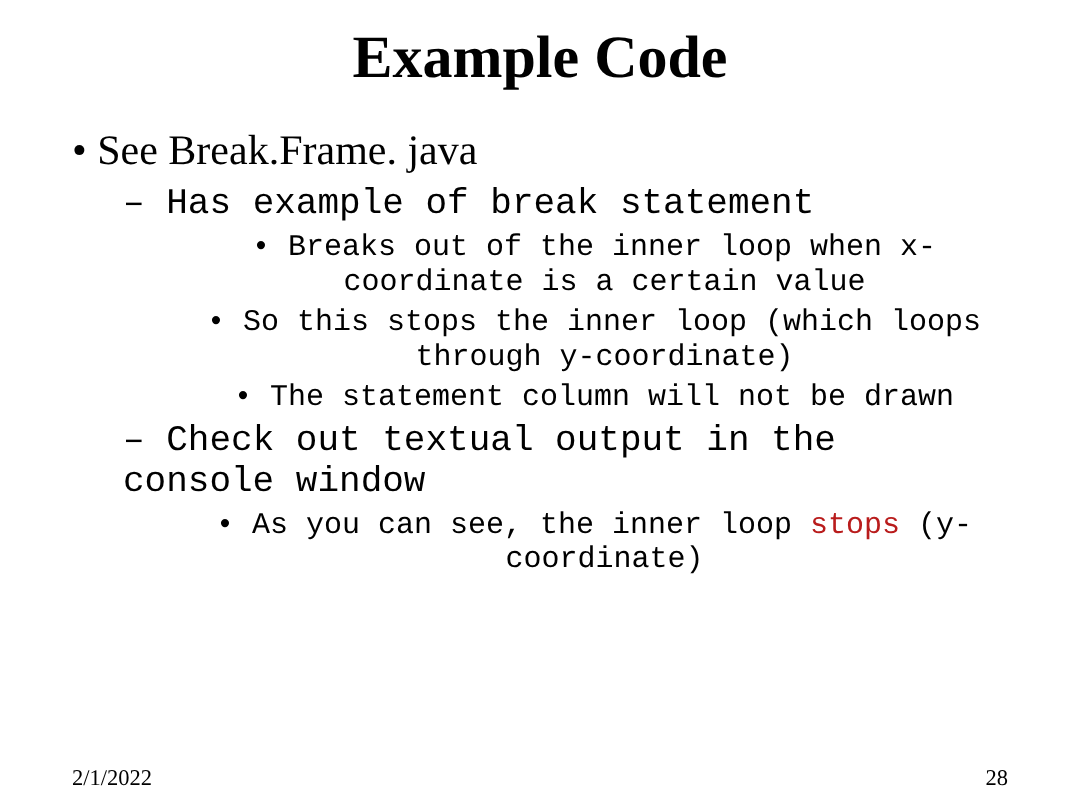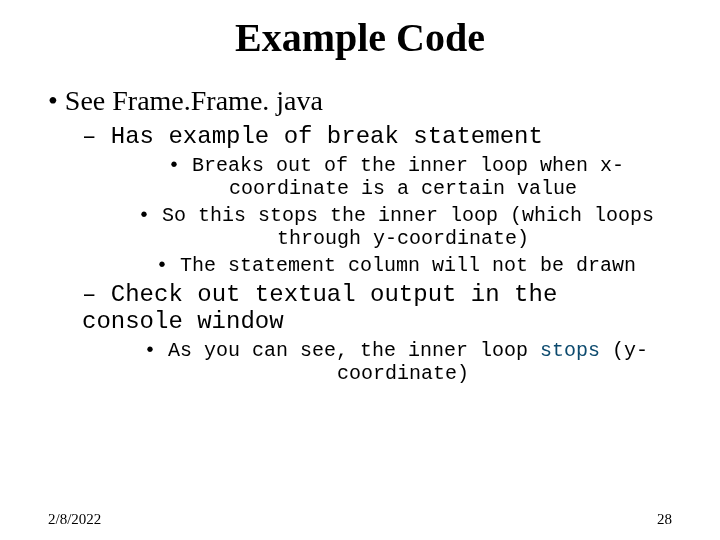--- a/index.html
+++ b/index.html
@@ -66,31 +66,31 @@
   }
   .footer {
     position: absolute;
     left: 48px;
     right: 48px;
     bottom: 26px;
     font-size: 15px;
     display: flex;
     justify-content: space-between;
   }
-  .red { color: #0c4a6e; }
+  .red { color: #b91c1c; }
 </style>
 </head>
 <body>
 
 <div class="slide">
   <div class="title">Example Code</div>
 
   <ul class="level1">
     <li>
-      <span>See Frame.Frame. java</span>
+      <span>See Break.Frame. java</span>
       <ul class="level2">
         <li>
           <span>Has example of break statement</span>
           <ul class="level3">
             <li>Breaks out of the inner loop when x-coordinate is a certain value</li>
             <li>So this stops the inner loop (which loops through y-coordinate)</li>
             <li>The statement column will not be drawn</li>
           </ul>
         </li>
         <li>
@@ -99,16 +99,16 @@
             <li>
               <span>As you can see, the inner loop </span><span class="red">stops</span><span> (y-coordinate)</span>
             </li>
           </ul>
         </li>
       </ul>
     </li>
   </ul>
 
   <div class="footer">
-    <span>2/8/2022</span>
+    <span>2/1/2022</span>
     <span>28</span>
   </div>
 </div>
 
 </body></html>

